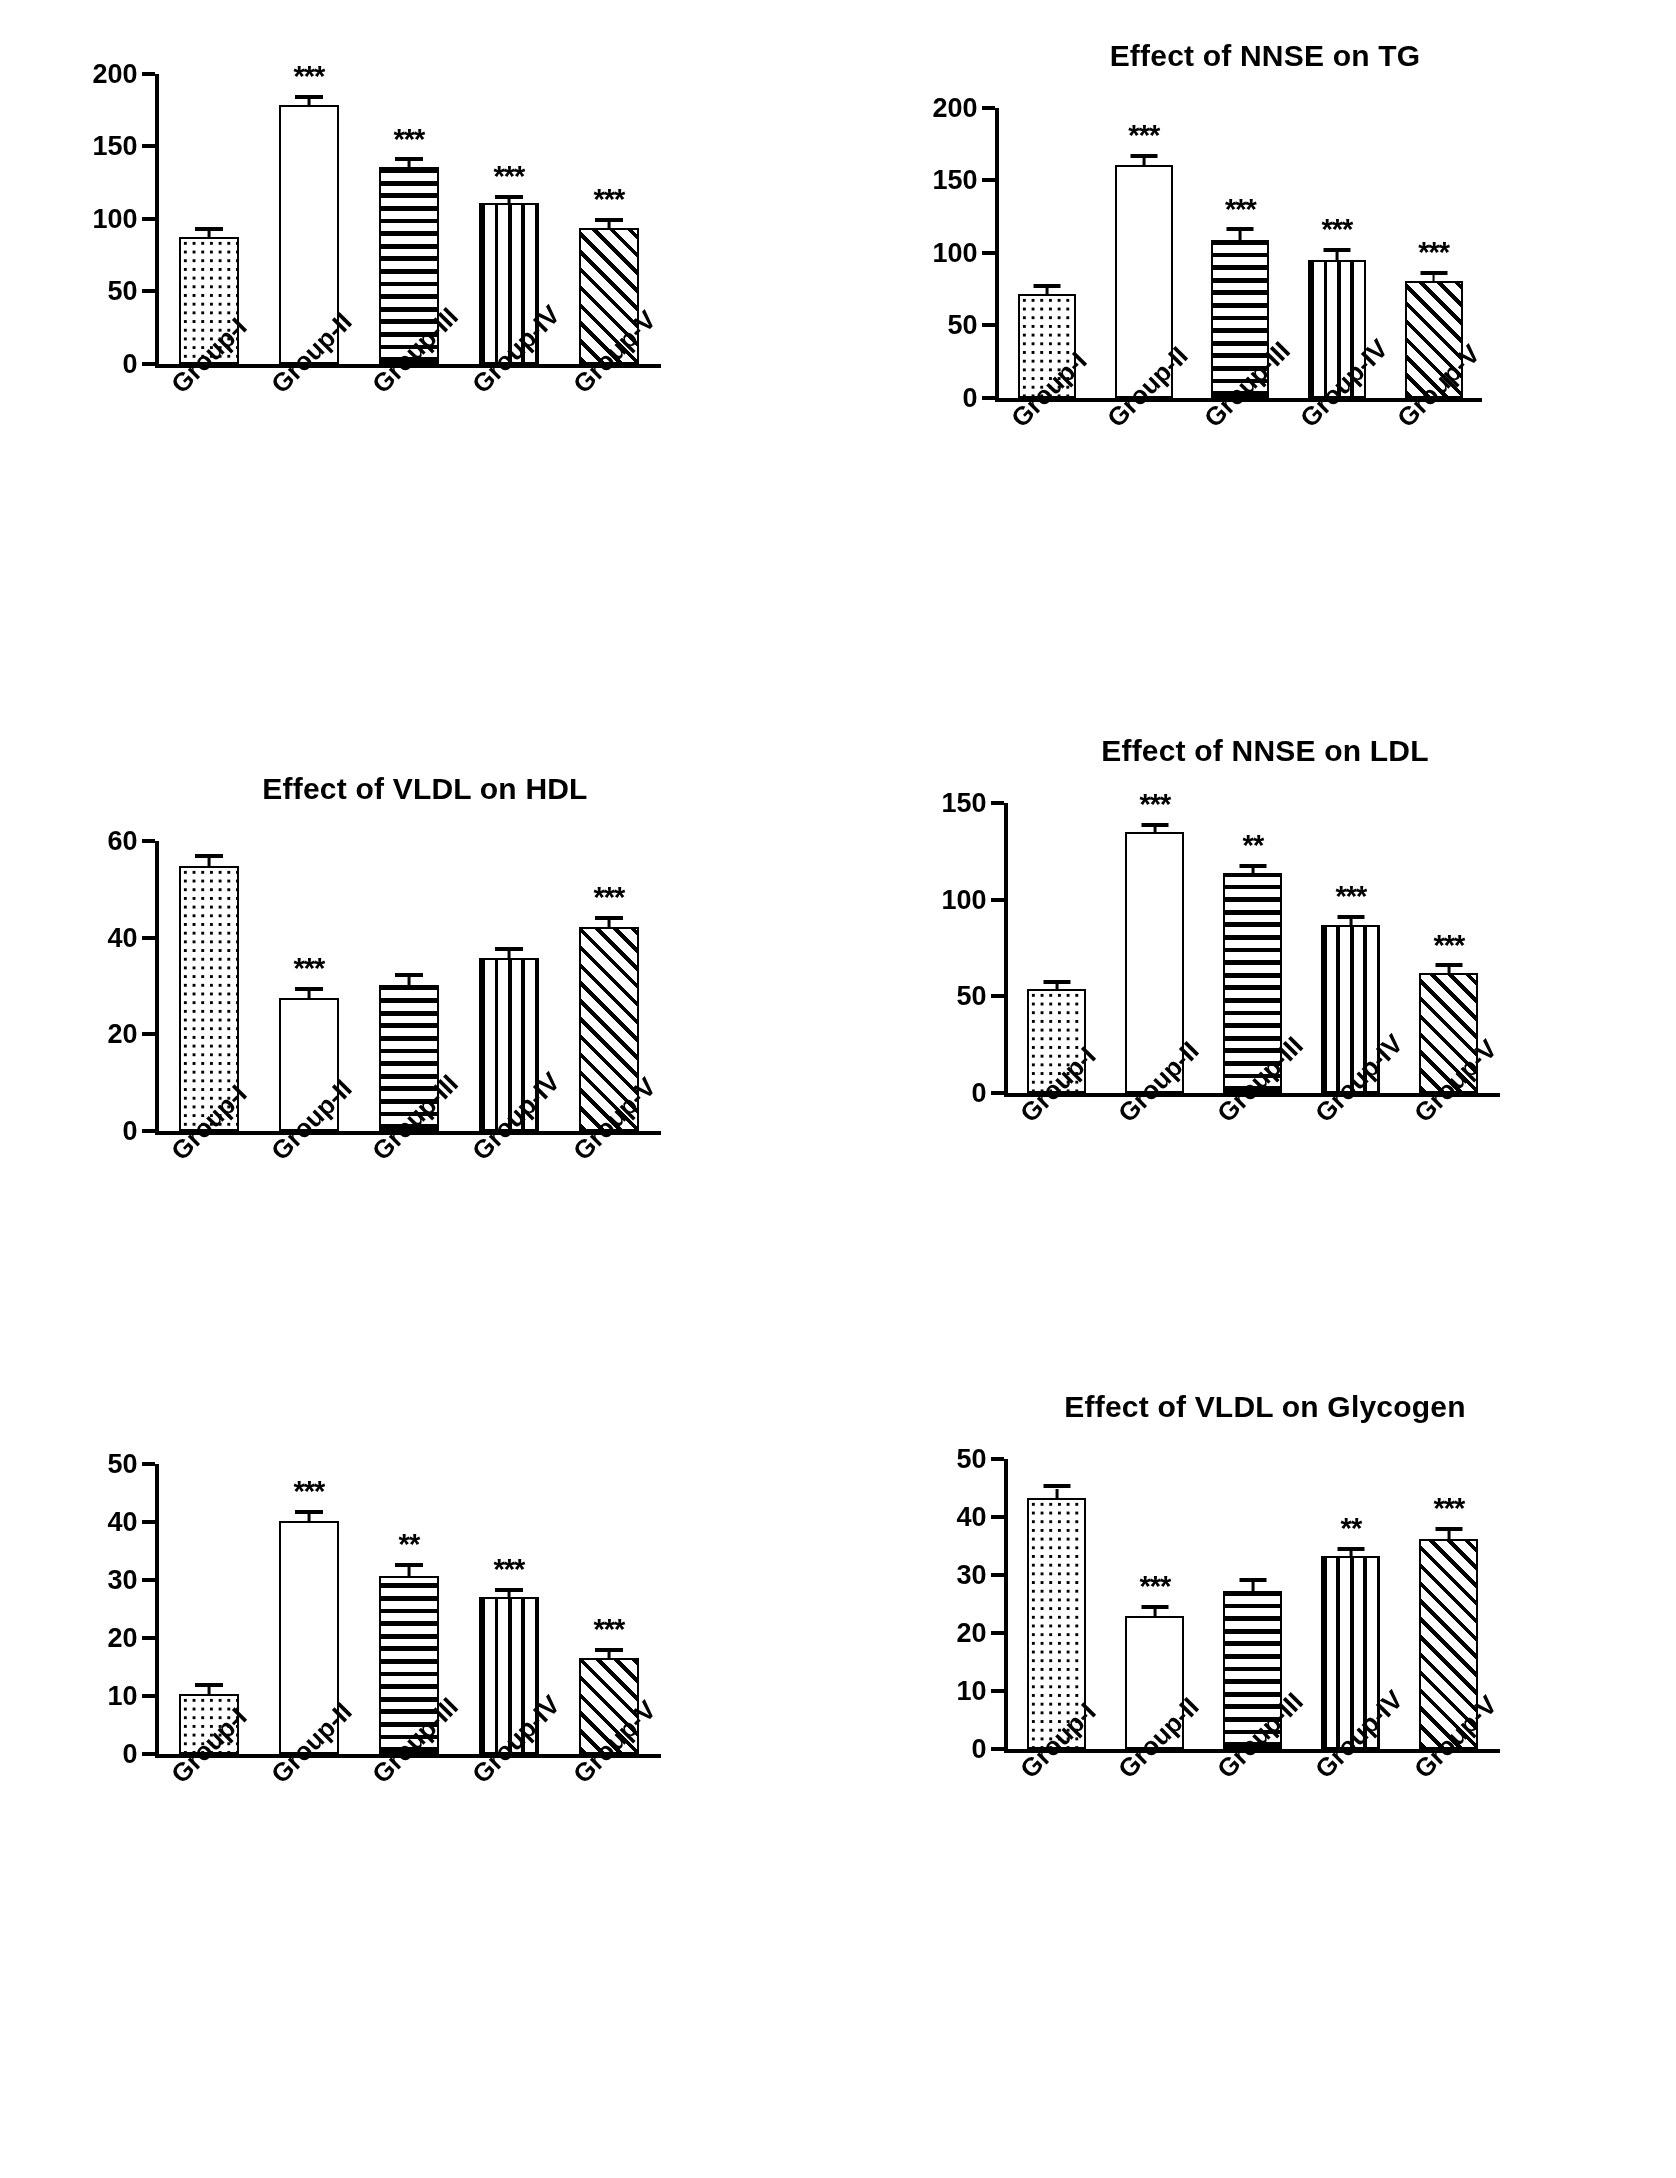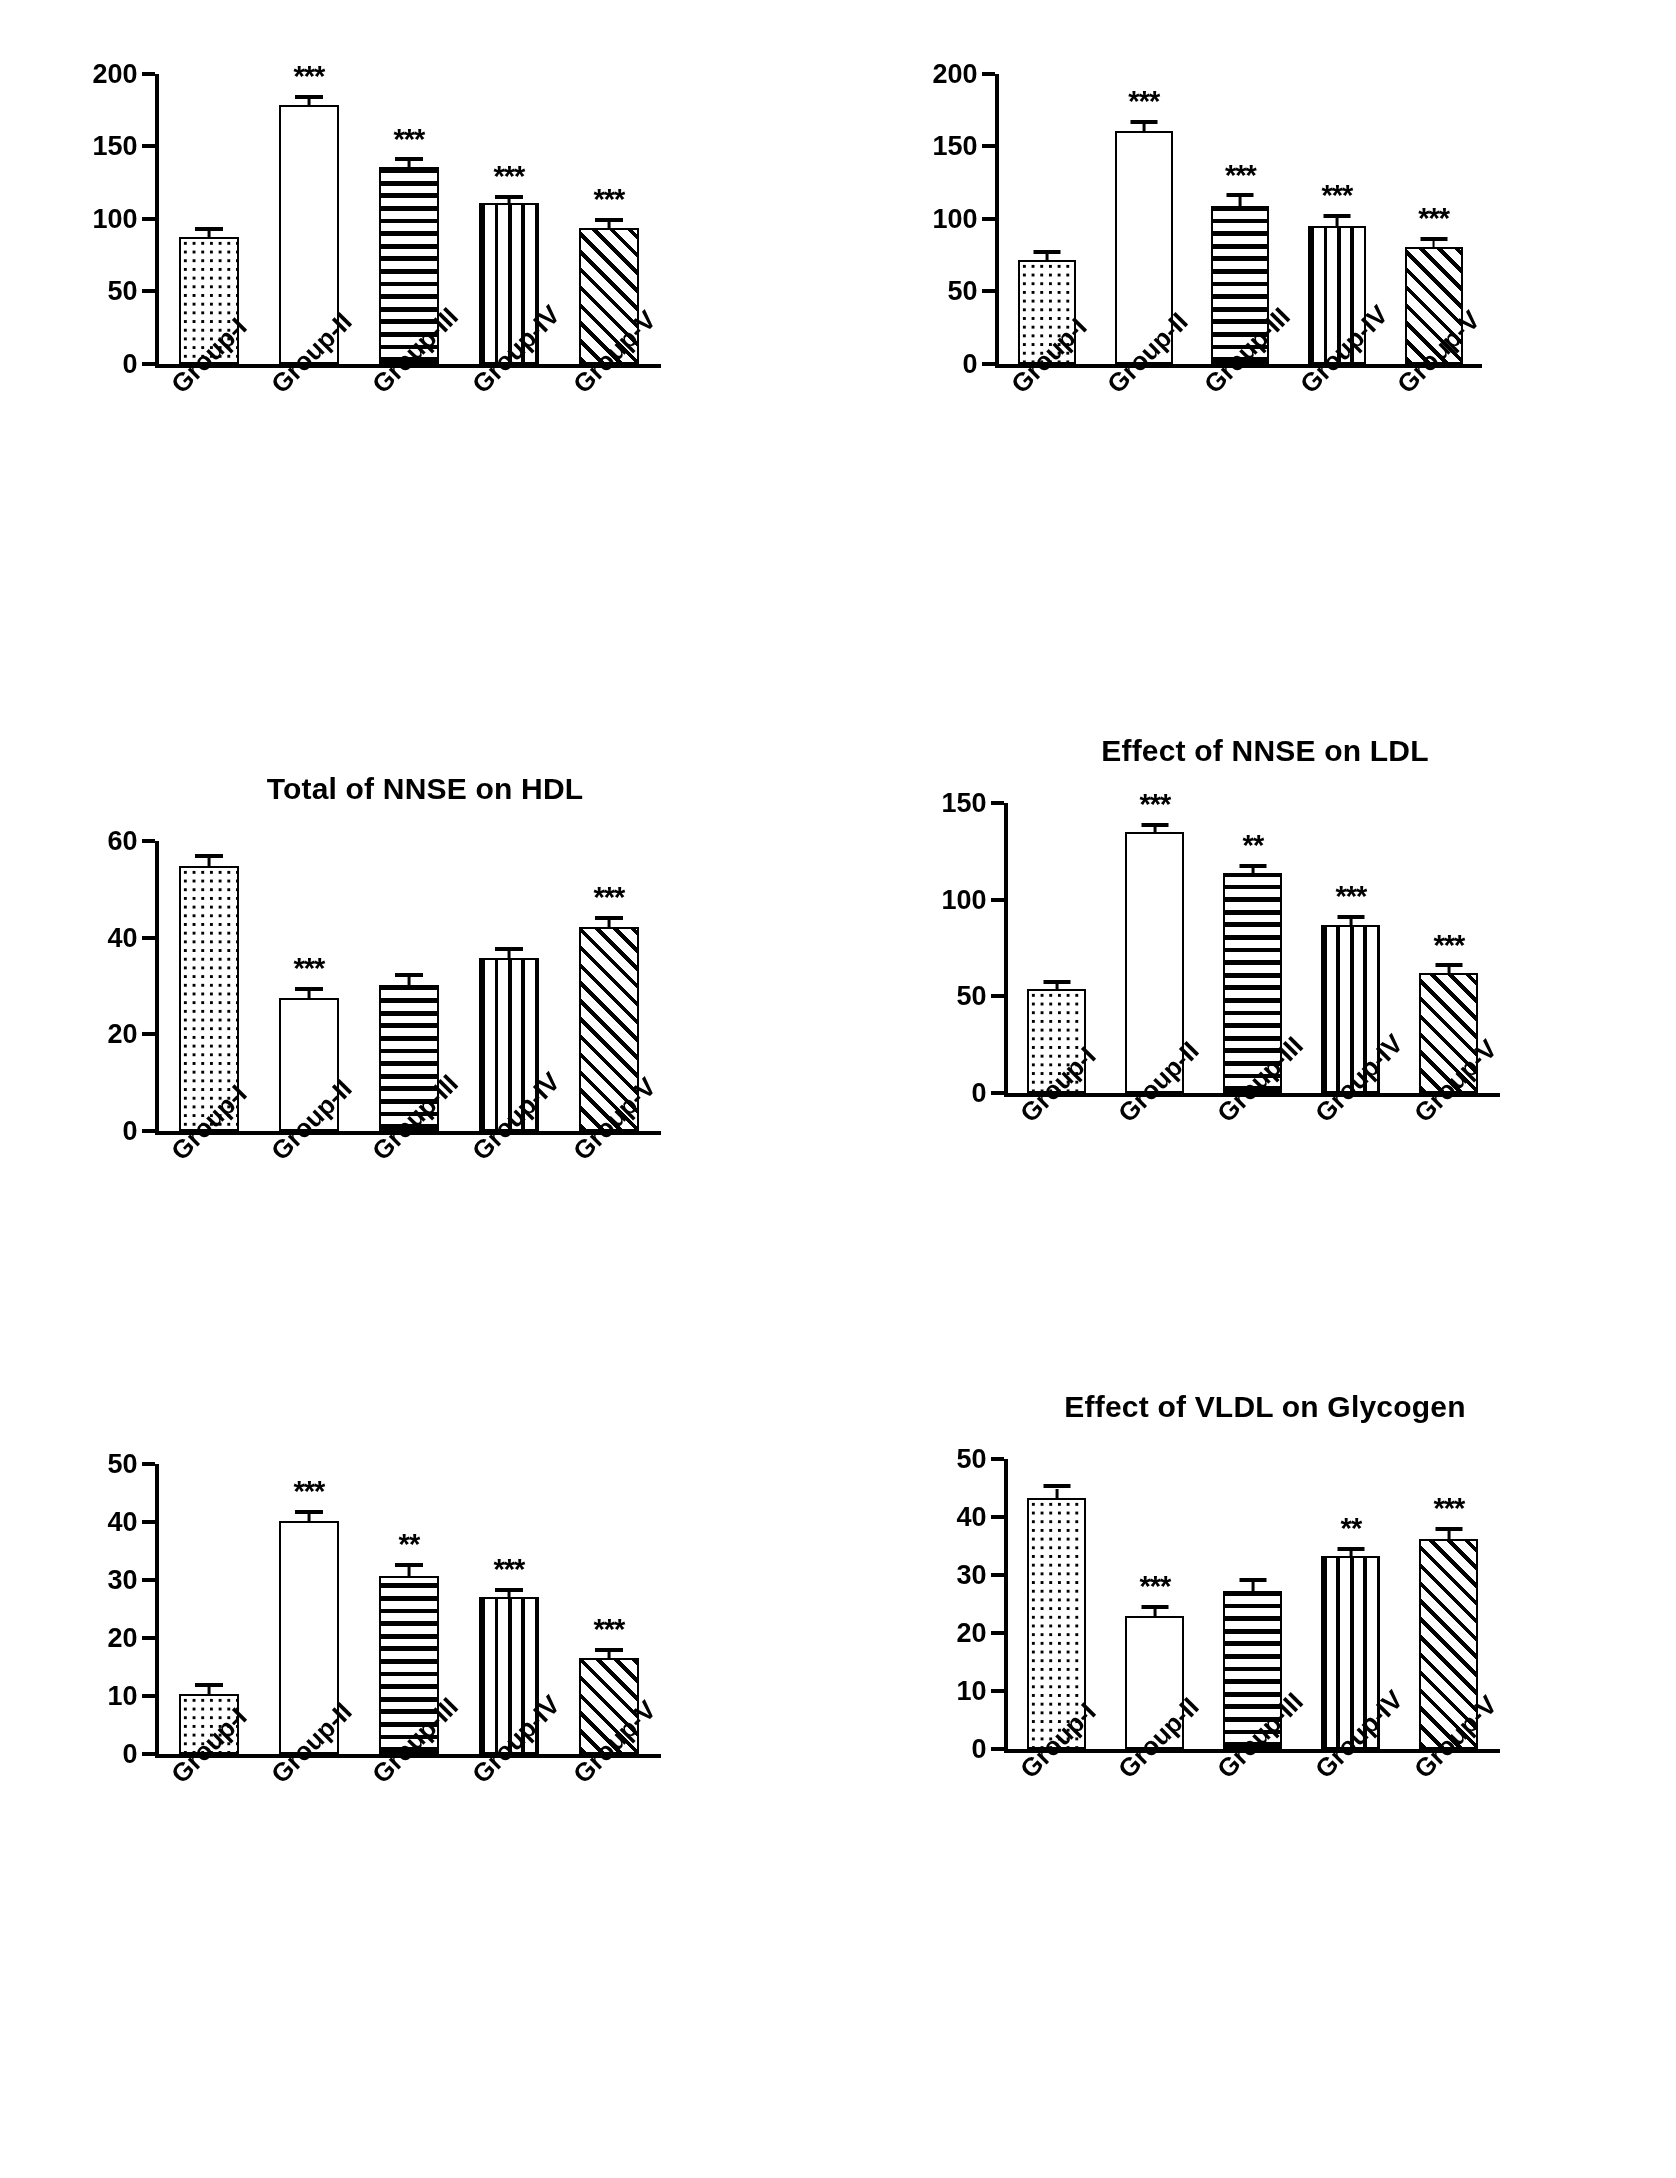--- a/index.html
+++ b/index.html
@@ -151,20 +151,21 @@
           <div class="xlab" style="left: 6px; top: 13.5px;">Group-I</div>
           <div class="xlab" style="left: 106px; top: 13.5px;">Group-II</div>
           <div class="xlab" style="left: 207px; top: 13.5px;">Group-III</div>
           <div class="xlab" style="left: 307px; top: 13.5px;">Group-IV</div>
           <div class="xlab" style="left: 408px; top: 13.5px;">Group-V</div>
         </div>
       </div>
   </div>
 
   <div class="panel" style="left:898px; top:39px; width:734px;">
+    <div class="panel-title">Effect of NNSE on TG</div>
     <div class="plot" style="margin-left:97px; margin-top:35px; width:483px; height:290px;">
         <div class="axis-y" style="height: 290px;"></div>
         <div class="axis-x" style="width: 487px; top: 290px;"></div>
         <div class="tick" style="top: 288px;"></div>
         <div class="tick-label" style="top: 290px;">0</div>
         <div class="tick" style="top: 215px;"></div>
         <div class="tick-label" style="top: 217px;">50</div>
         <div class="tick" style="top: 143px;"></div>
         <div class="tick-label" style="top: 145px;">100</div>
         <div class="tick" style="top: 70px;"></div>
@@ -206,21 +207,21 @@
           <div class="xlab" style="left: 5.8px; top: 13.5px;">Group-I</div>
           <div class="xlab" style="left: 102px; top: 13.5px;">Group-II</div>
           <div class="xlab" style="left: 199px; top: 13.5px;">Group-III</div>
           <div class="xlab" style="left: 295px; top: 13.5px;">Group-IV</div>
           <div class="xlab" style="left: 392px; top: 13.5px;">Group-V</div>
         </div>
       </div>
   </div>
 
   <div class="panel" style="left:39px; top:772px; width:772px;">
-    <div class="panel-title">Total of NNSE on HDL</div>
+    <div class="panel-title">Effect of VLDL on HDL</div>
     <div class="plot" style="margin-left:116px; margin-top:35px; width:502px; height:290px;">
         <div class="axis-y" style="height: 290px;"></div>
         <div class="axis-x" style="width: 506px; top: 290px;"></div>
         <div class="tick" style="top: 288px;"></div>
         <div class="tick-label" style="top: 290px;">0</div>
         <div class="tick" style="top: 191px;"></div>
         <div class="tick-label" style="top: 193px;">20</div>
         <div class="tick" style="top: 95px;"></div>
         <div class="tick-label" style="top: 97px;">40</div>
         <div class="tick" style="top: -1.9px;"></div>

